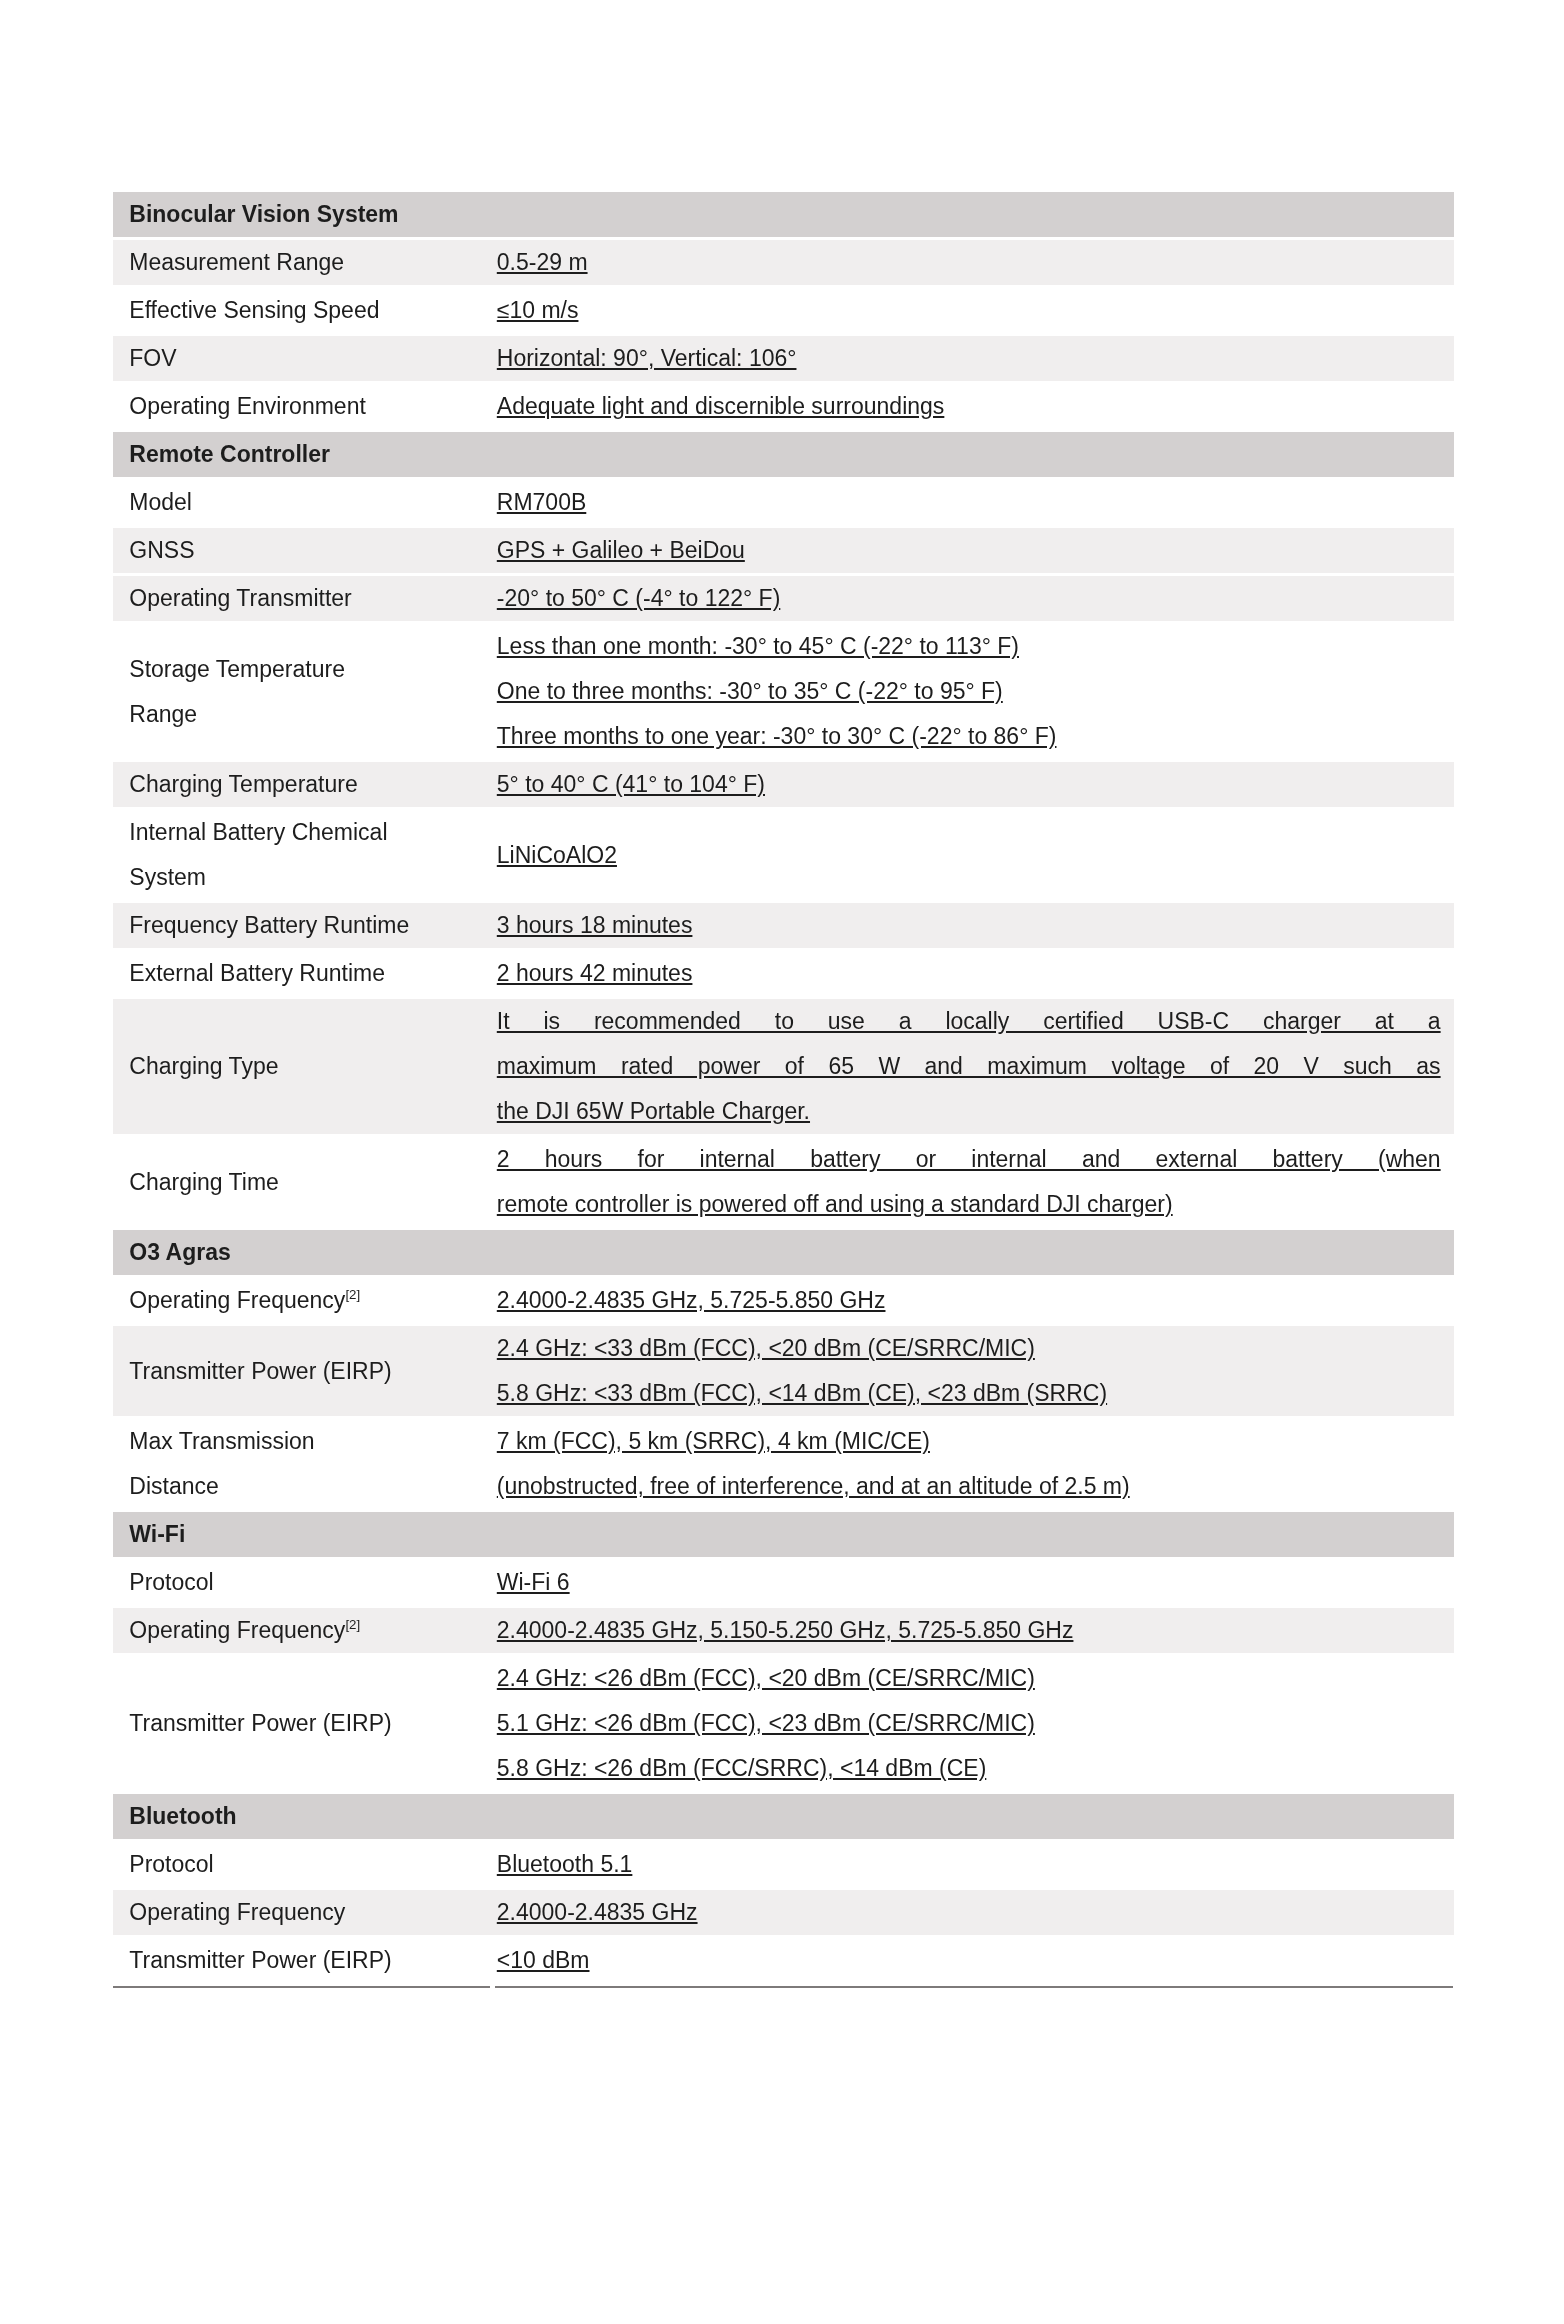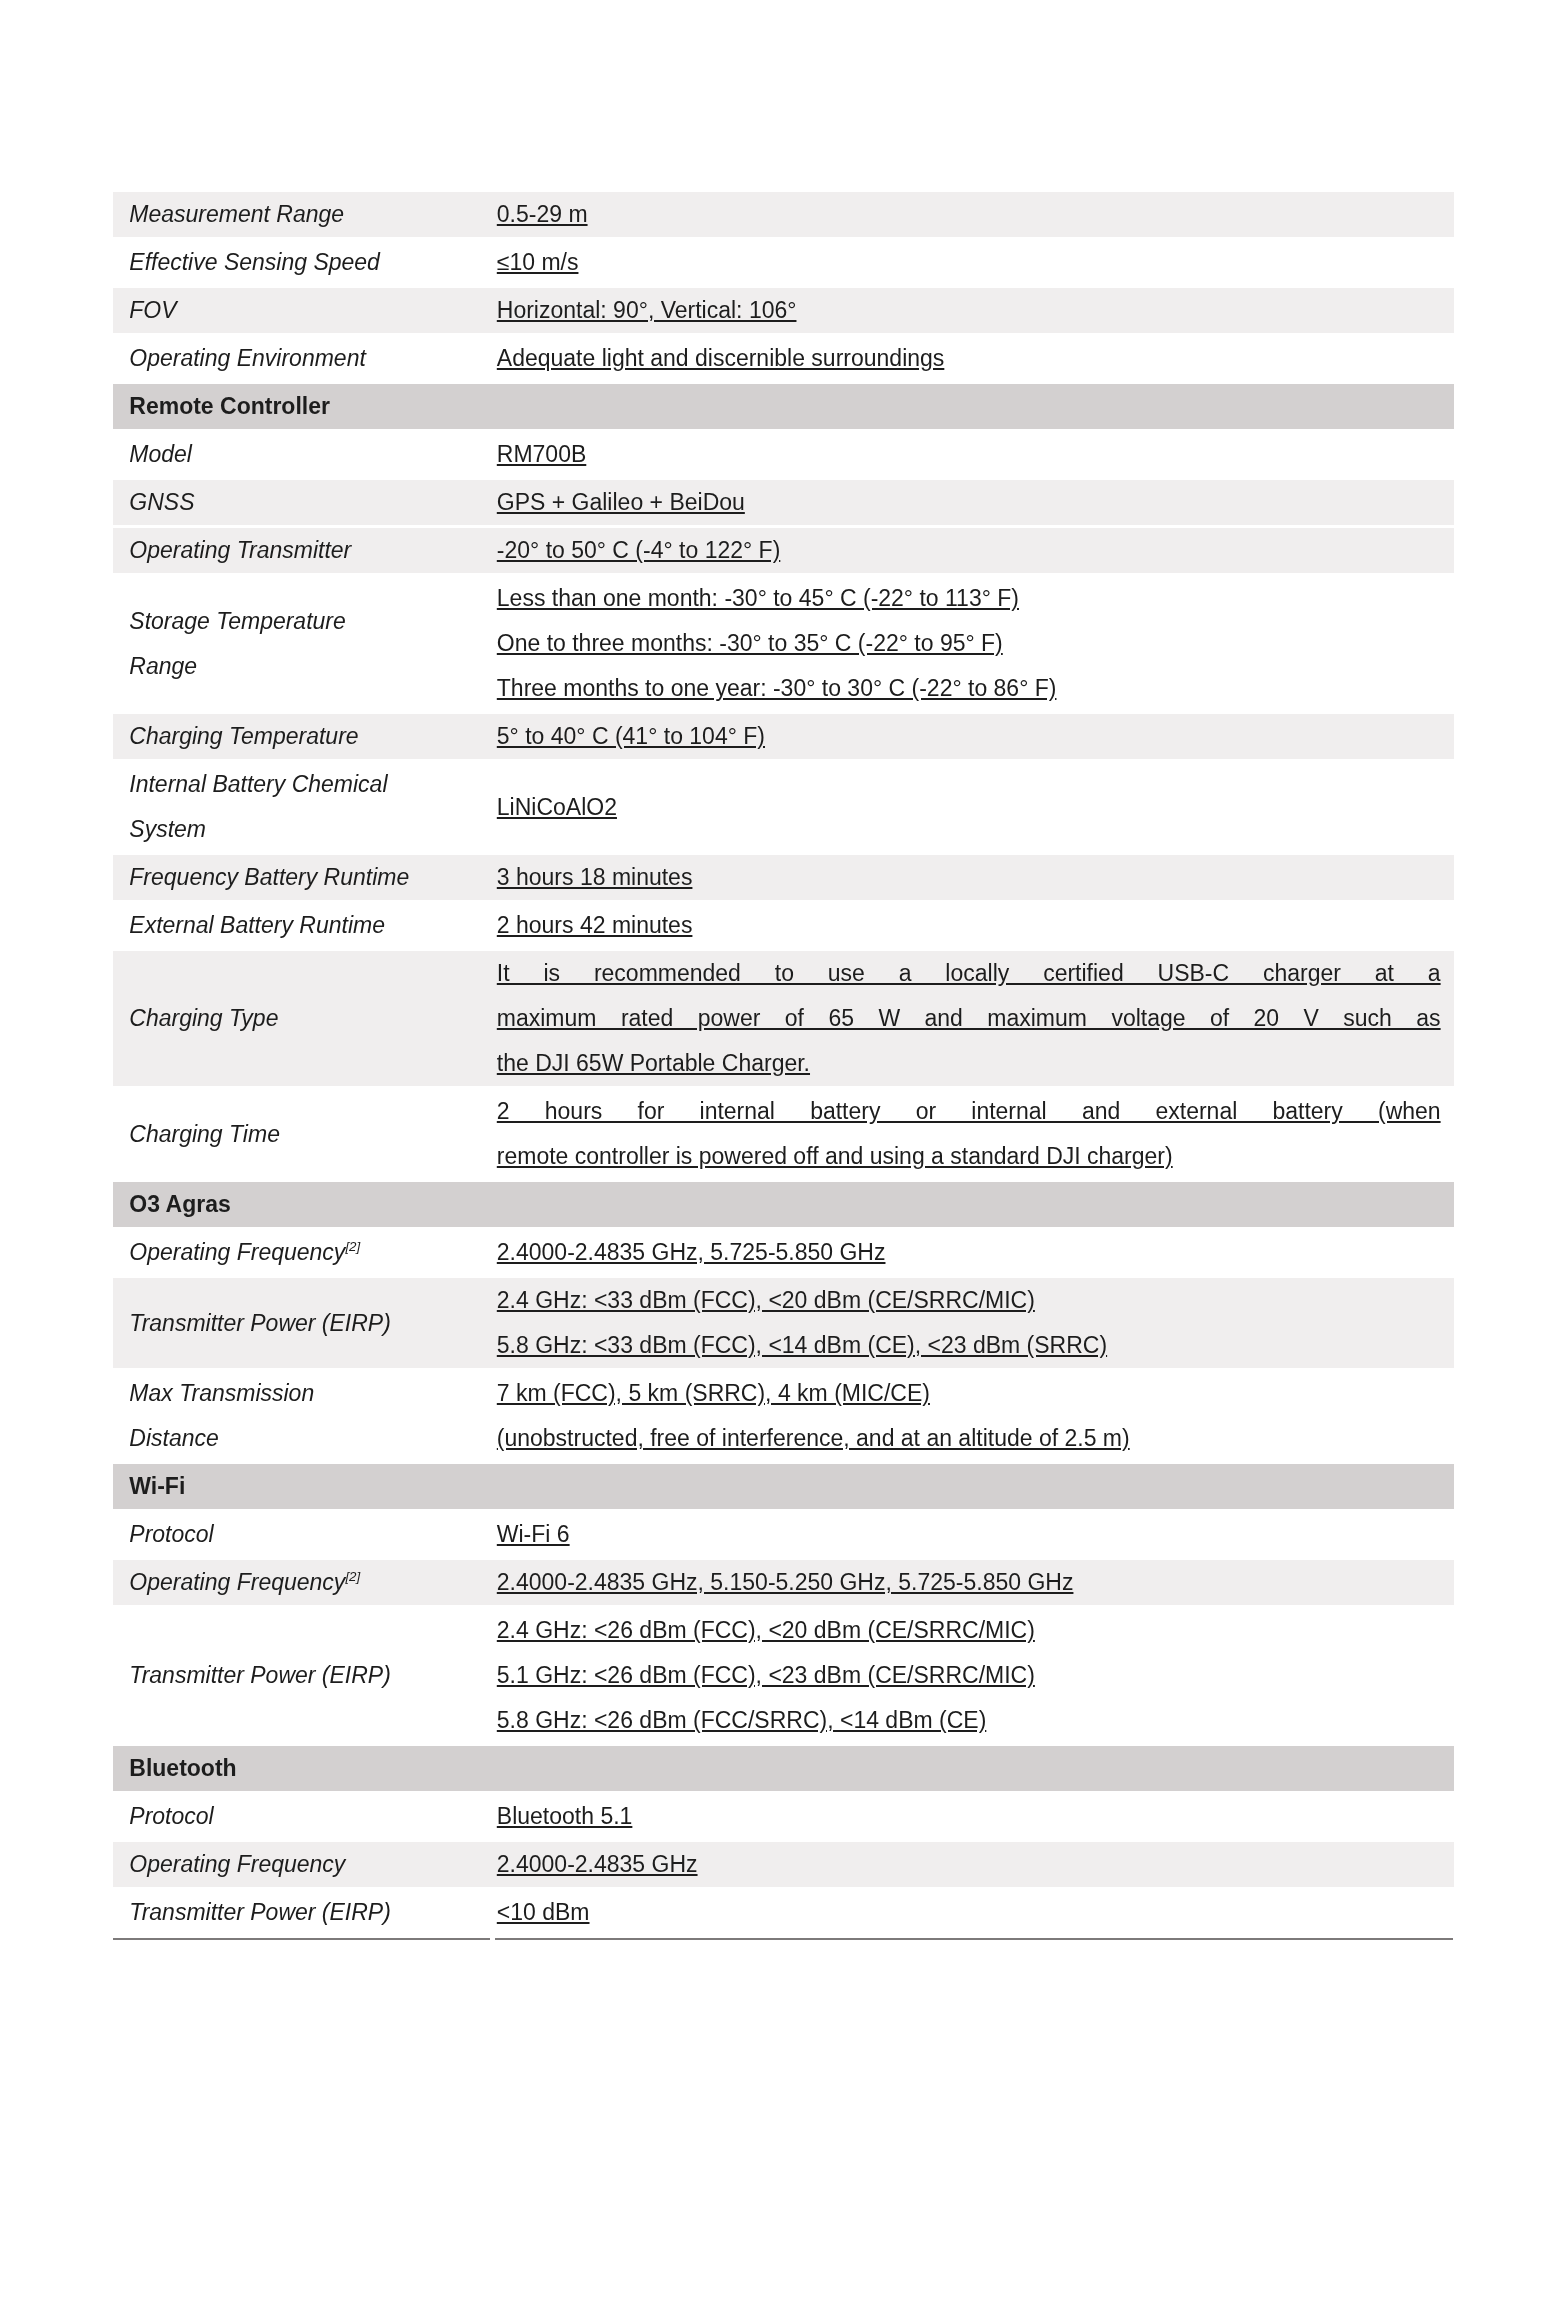--- a/index.html
+++ b/index.html
@@ -38,21 +38,21 @@
     line-height:45px;
     padding:0;
   }
   tr.section-row td{
     background:var(--section-bg);
     font-weight:bold;
     padding-left:16.3px;
   }
   tr.stripe td{background:var(--stripe-bg);}
   tr.plain td{background:transparent;}
-  td.label-cell{padding-left:16.3px;padding-right:9.6px;font-style:italic;}
+  td.label-cell{padding-left:16.3px;padding-right:9.6px;}
   td.value-cell{padding-left:5.8px;padding-right:13.4px;text-decoration:underline;}
   .line{line-height:45px;}
   .jline{
     text-align:justify;
     text-align-last:justify;
   }
   sup{
     font-size:0.58em;
     vertical-align:super;
     line-height:0;
@@ -68,20 +68,23 @@
 </head>
 <body>
 
 <div class="doc-container">
   <table class="spec-table">
     <colgroup>
       <col class="label-col">
       <col class="value-col">
     </colgroup>
     <tbody>
+        <tr class="section-row">
+          <td colspan="2">Binocular Vision System</td>
+        </tr>
         <tr class="spec-row stripe">
           <td class="label-cell">
             <div class="line">Measurement Range</div>
           </td>
           <td class="value-cell">
             <div class="line">0.5-29 m</div>
           </td>
         </tr>
         <tr class="spec-row plain">
           <td class="label-cell">

